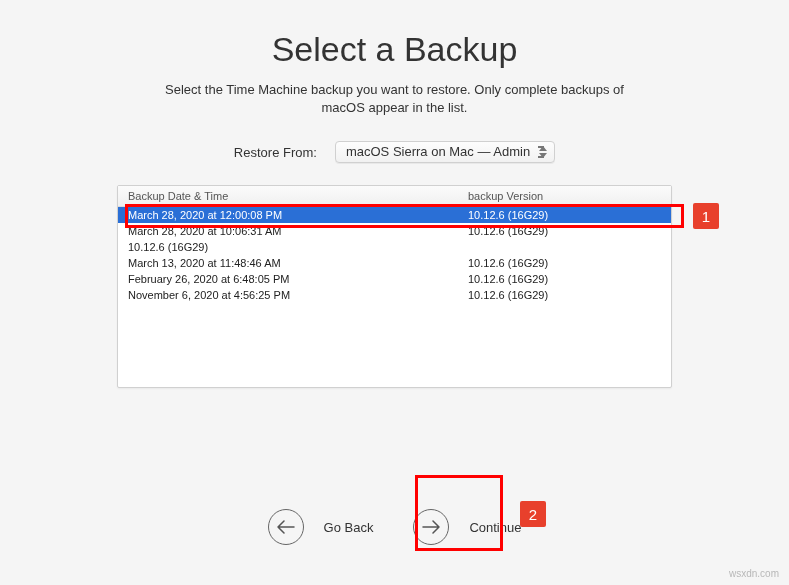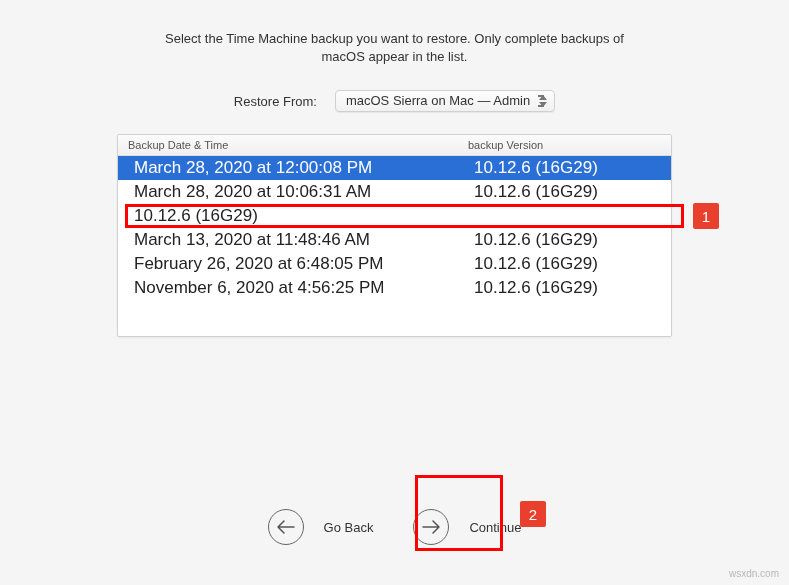--- a/index.html
+++ b/index.html
@@ -94,22 +94,22 @@
       color: #555;
       padding: 4px 10px;
     }
     .col-date { flex: 0 0 340px; }
     .col-version { flex: 1; }
     .table-body {
       min-height: 180px;
     }
     .table-row {
       display: flex;
-      padding: 2px 16px;
-      font-size: 17px;
+      padding: 2px 10px;
+      font-size: 11px;
       color: #222;
     }
     .table-row.selected {
       background: #2a6fd6;
       color: #ffffff;
     }
     .callout-1 {
       position: absolute;
       top: 204px;
       left: 125px;
@@ -183,20 +183,21 @@
       bottom: 6px;
       right: 10px;
       font-size: 10px;
       color: #b8b8b8;
     }
   </style>
 </head>
 <body>
 
 <div class="container">
+  <h1 class="title">Select a Backup</h1>
   <p class="subtitle">Select the Time Machine backup you want to restore. Only complete backups of macOS appear in the list.</p>
 
   <div class="restore-row">
     <span class="restore-label">Restore From:</span>
     <div class="restore-select">
       <span>macOS Sierra on Mac — Admin</span>
       <span class="chevrons">
         <svg width="8" height="5" viewBox="0 0 8 5">
             <path d="M0 5 L4 0 L8 5 Z" fill="#777"></path>
           </svg>

